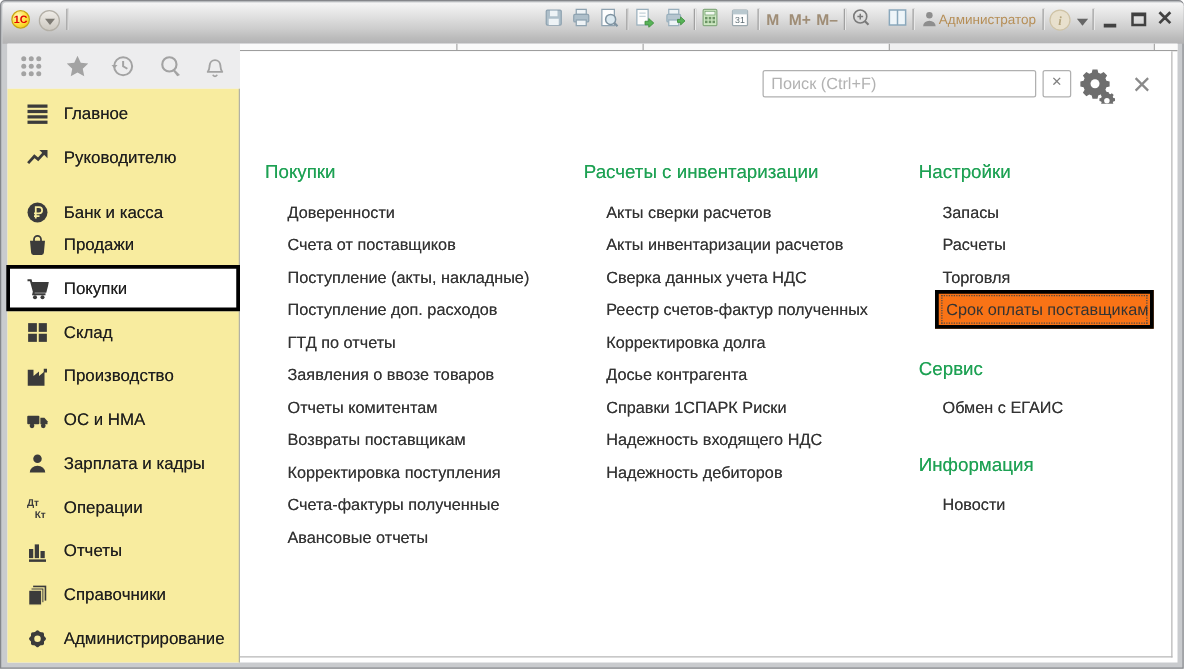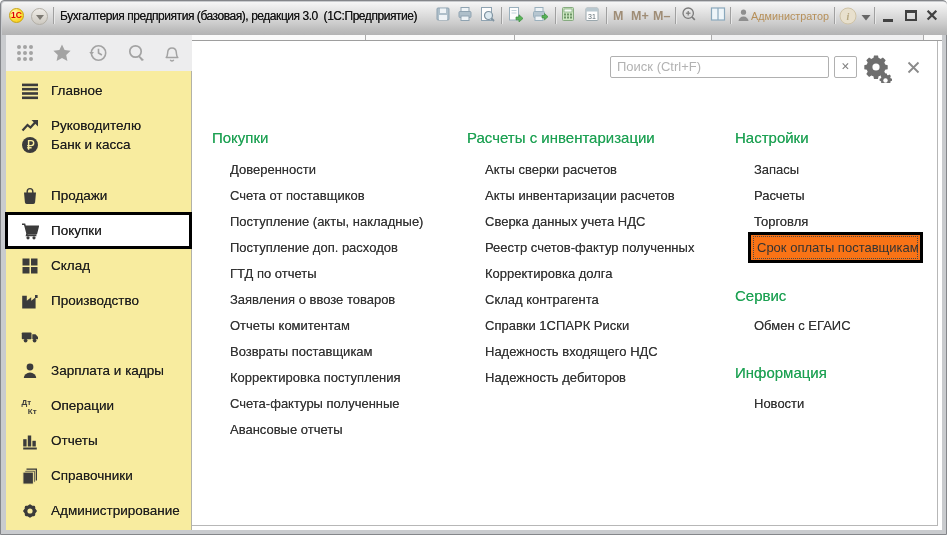--- a/index.html
+++ b/index.html
@@ -43,21 +43,20 @@
   #focusbox{position:absolute;left:742px;top:197px;width:175px;height:31px;background:#f97316;border:3px solid #000;box-sizing:border-box;}
   #focusbox .inner{position:absolute;left:2px;top:1px;right:2px;bottom:1px;border:1px dotted #4a4a4a;line-height:21px;font-size:13px;color:#333;padding-left:3px;white-space:nowrap;}
 </style>
 </head>
 <body>
 <div id="win">
   <div id="titlebar">
     <div id="logo">1С</div>
     <div id="dropbtn"></div>
     <div class="tsep" style="left:51px"></div>
-    <div id="wtitle">Бухгалтерия предприятия (базовая), редакция 3.0&nbsp; (1С:Предприятие)</div>
     <svg class="ticon" style="left:433px" width="16" height="16" viewBox="0 0 16 16">
       <rect x="2" y="2" width="12" height="12" rx="1" fill="#aebfca" stroke="#8fa3b1"></rect>
       <rect x="5" y="2.5" width="6" height="4.5" fill="#eef3f6"></rect>
         <rect x="4" y="9" width="8" height="5" fill="#eef3f6"></rect>
     </svg>
     <svg class="ticon" style="left:455px" width="16" height="16" viewBox="0 0 16 16">
       <rect x="4" y="1.5" width="8" height="4" fill="#eef3f6" stroke="#8fa3b1"></rect>
       <rect x="2" y="5.5" width="12" height="6" rx="1" fill="#aebfca" stroke="#8fa3b1"></rect>
       <rect x="4" y="10" width="8" height="4.5" fill="#eef3f6" stroke="#8fa3b1"></rect>
     </svg>
@@ -176,21 +175,21 @@
         </svg>
       <div class="mtext">Главное</div>
     </div>
     <div class="mitem" style="top:73px">
       <svg class="mico" viewBox="0 0 18 18">
           <polyline points="1.5,13.5 6.5,8 9.5,10.5 14.5,5" fill="none" stroke="#3b3b3b" stroke-width="2.2"></polyline>
           <polygon points="10.5,3 17,3 17,9.5" fill="#3b3b3b"></polygon>
         </svg>
       <div class="mtext">Руководителю</div>
     </div>
-    <div class="mitem" style="top:92px">
+    <div class="mitem" style="top:117px">
       <svg class="mico" viewBox="0 0 18 18">
           <circle cx="9" cy="9" r="8" fill="#3b3b3b"></circle>
           <path d="M7.6 13.8 V4.6 h2.6 a2.5 2.5 0 0 1 0 5 H6.2 M6.2 11.8 h4.4" fill="none" stroke="#f8ec9f" stroke-width="1.4"></path>
         </svg>
       <div class="mtext">Банк и касса</div>
     </div>
     <div class="mitem" style="top:143px">
       <svg class="mico" viewBox="0 0 18 18">
           <path d="M6.2 7.2 V4.4 a2.8 2.8 0 0 1 5.6 0 V7.2" fill="none" stroke="#3b3b3b" stroke-width="1.4"></path>
           <path d="M3 5.6 h12 l-0.9 9.6 a1.8 1.8 0 0 1 -1.8 1.7 H5.7 a1.8 1.8 0 0 1 -1.8 -1.7 z" fill="#3b3b3b"></path>
@@ -222,20 +221,21 @@
         </svg>
       <div class="mtext">Производство</div>
     </div>
     <div class="mitem" style="top:283px">
       <svg class="mico" viewBox="0 0 18 18" fill="#3b3b3b">
           <rect x="0.8" y="5.5" width="9.7" height="6.8" rx="0.8"></rect>
           <path d="M11.3 7.2 h3.2 l2.5 2.8 v2.3 h-5.7 z"></path>
           <circle cx="4.6" cy="13.6" r="1.9"></circle>
           <circle cx="13.6" cy="13.6" r="1.9"></circle>
         </svg>
+      <div class="mtext">ОС и НМА</div>
     </div>
     <div class="mitem" style="top:318px">
       <svg class="mico" viewBox="0 0 18 18" fill="#3b3b3b">
           <circle cx="9" cy="5" r="3.4"></circle>
           <path d="M2.8 16 a6.2 5.4 0 0 1 12.4 0 z"></path>
         </svg>
       <div class="mtext">Зарплата и кадры</div>
     </div>
     <div class="mitem" style="top:353px">
       <svg class="mico" viewBox="0 0 18 18">
@@ -308,21 +308,21 @@
     <div class="lnk" style="left:224px;top:334px">Корректировка поступления</div>
     <div class="lnk" style="left:224px;top:360px">Счета-фактуры полученные</div>
     <div class="lnk" style="left:224px;top:386px">Авансовые отчеты</div>
 
     <div class="ghead" style="left:461px;top:93px">Расчеты с инвентаризации</div>
     <div class="lnk" style="left:479px;top:126px">Акты сверки расчетов</div>
     <div class="lnk" style="left:479px;top:152px">Акты инвентаризации расчетов</div>
     <div class="lnk" style="left:479px;top:178px">Сверка данных учета НДС</div>
     <div class="lnk" style="left:479px;top:204px">Реестр счетов-фактур полученных</div>
     <div class="lnk" style="left:479px;top:230px">Корректировка долга</div>
-    <div class="lnk" style="left:479px;top:256px">Склад контрагента</div>
+    <div class="lnk" style="left:479px;top:256px">Досье контрагента</div>
     <div class="lnk" style="left:479px;top:282px">Справки 1СПАРК Риски</div>
     <div class="lnk" style="left:479px;top:308px">Надежность входящего НДС</div>
     <div class="lnk" style="left:479px;top:334px">Надежность дебиторов</div>
 
     <div class="ghead" style="left:729px;top:93px">Настройки</div>
     <div class="lnk" style="left:748px;top:126px">Запасы</div>
     <div class="lnk" style="left:748px;top:152px">Расчеты</div>
     <div class="lnk" style="left:748px;top:178px">Торговля</div>
     <div id="focusbox">
         <div class="inner">Срок оплаты поставщикам</div>

